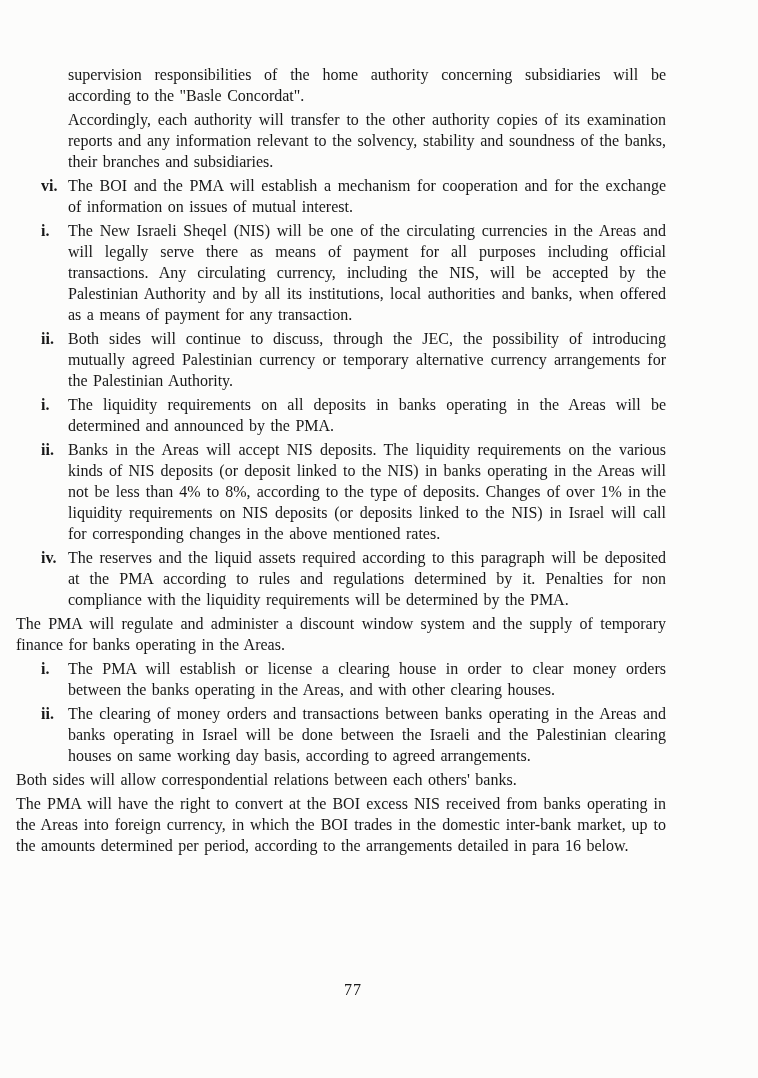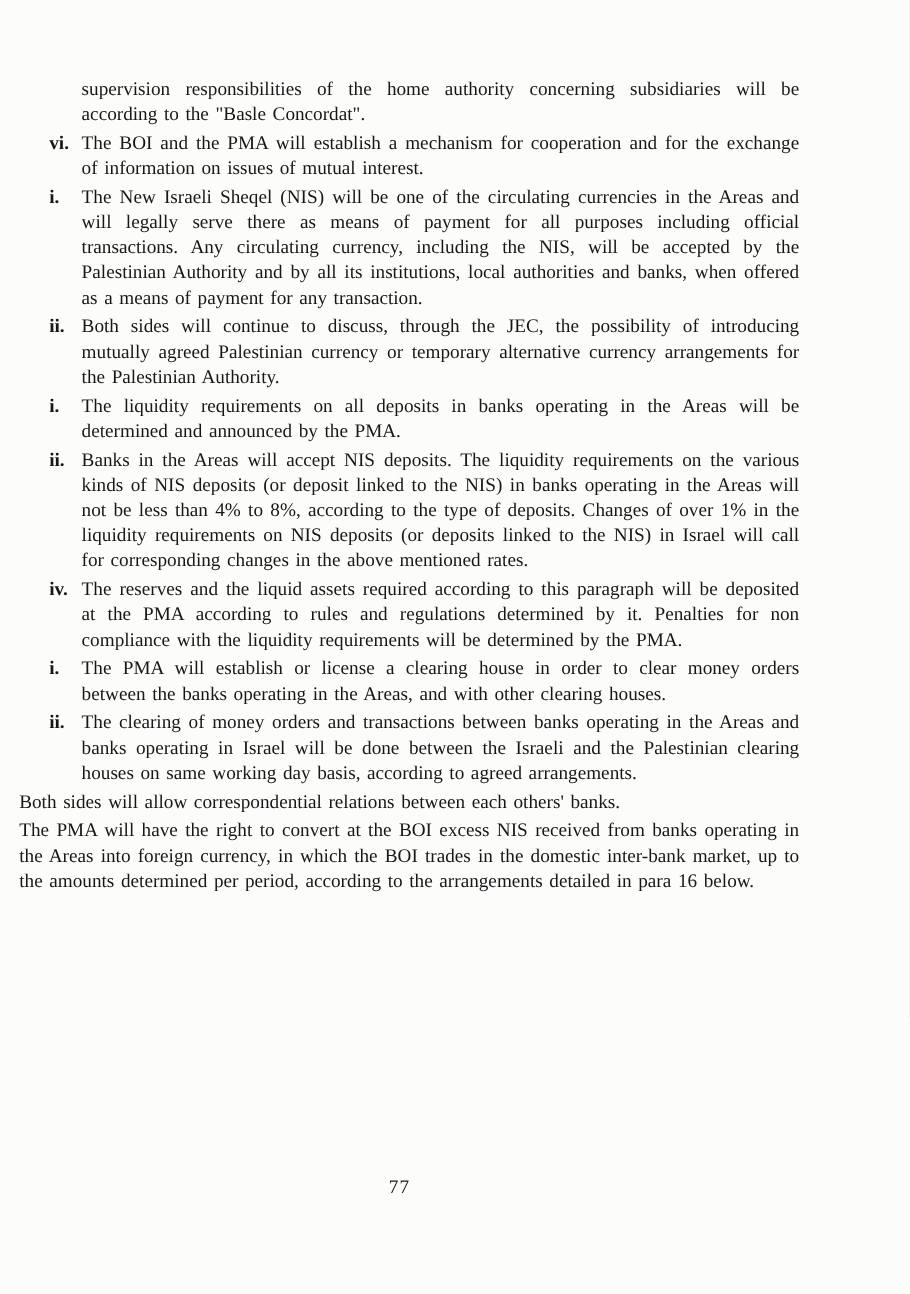--- a/index.html
+++ b/index.html
@@ -39,38 +39,40 @@
   .block.item .marker {
     position: absolute;
     left: -27px;
     top: 0;
     text-align: left;
     font-weight: bold;
   }
   .page-number {
     position: absolute;
     top: 979px;
-    left: 8px;
+    left: 28px;
     width: 650px;
     text-align: center;
     font-size: 16px;
     letter-spacing: 1px;
   }
 </style>
 </head>
 <body>
 
 <div class="page">
   <div class="doc-body">
       <div class="block indented">supervision responsibilities of the home authority concerning subsidiaries will be according to the "Basle Concordat".</div>
+      <div class="block indented">Accordingly, each authority will transfer to the other authority copies of its examination reports and any information relevant to the solvency, stability and soundness of the banks, their branches and subsidiaries.</div>
       <div class="block item"><span class="marker">vi.</span><span>The BOI and the PMA will establish a mechanism for cooperation and for the exchange of information on issues of mutual interest.</span></div>
       <div class="block item"><span class="marker">i.</span><span>The New Israeli Sheqel (NIS) will be one of the circulating currencies in the Areas and will legally serve there as means of payment for all purposes including official transactions. Any circulating currency, including the NIS, will be accepted by the Palestinian Authority and by all its institutions, local authorities and banks, when offered as a means of payment for any transaction.</span></div>
       <div class="block item"><span class="marker">ii.</span><span>Both sides will continue to discuss, through the JEC, the possibility of introducing mutually agreed Palestinian currency or temporary alternative currency arrangements for the Palestinian Authority.</span></div>
       <div class="block item"><span class="marker">i.</span><span>The liquidity requirements on all deposits in banks operating in the Areas will be determined and announced by the PMA.</span></div>
       <div class="block item"><span class="marker">ii.</span><span>Banks in the Areas will accept NIS deposits. The liquidity requirements on the various kinds of NIS deposits (or deposit linked to the NIS) in banks operating in the Areas will not be less than 4% to 8%, according to the type of deposits. Changes of over 1% in the liquidity requirements on NIS deposits (or deposits linked to the NIS) in Israel will call for corresponding changes in the above mentioned rates.</span></div>
       <div class="block item"><span class="marker">iv.</span><span>The reserves and the liquid assets required according to this paragraph will be deposited at the PMA according to rules and regulations determined by it. Penalties for non compliance with the liquidity requirements will be determined by the PMA.</span></div>
+      <div class="block flush">The PMA will regulate and administer a discount window system and the supply of temporary finance for banks operating in the Areas.</div>
       <div class="block item"><span class="marker">i.</span><span>The PMA will establish or license a clearing house in order to clear money orders between the banks operating in the Areas, and with other clearing houses.</span></div>
       <div class="block item"><span class="marker">ii.</span><span>The clearing of money orders and transactions between banks operating in the Areas and banks operating in Israel will be done between the Israeli and the Palestinian clearing houses on same working day basis, according to agreed arrangements.</span></div>
       <div class="block flush">Both sides will allow correspondential relations between each others' banks.</div>
       <div class="block flush">The PMA will have the right to convert at the BOI excess NIS received from banks operating in the Areas into foreign currency, in which the BOI trades in the domestic inter-bank market, up to the amounts determined per period, according to the arrangements detailed in para 16 below.</div>
     </div>
   <div class="page-number">77</div>
 </div>
 
 </body></html>

